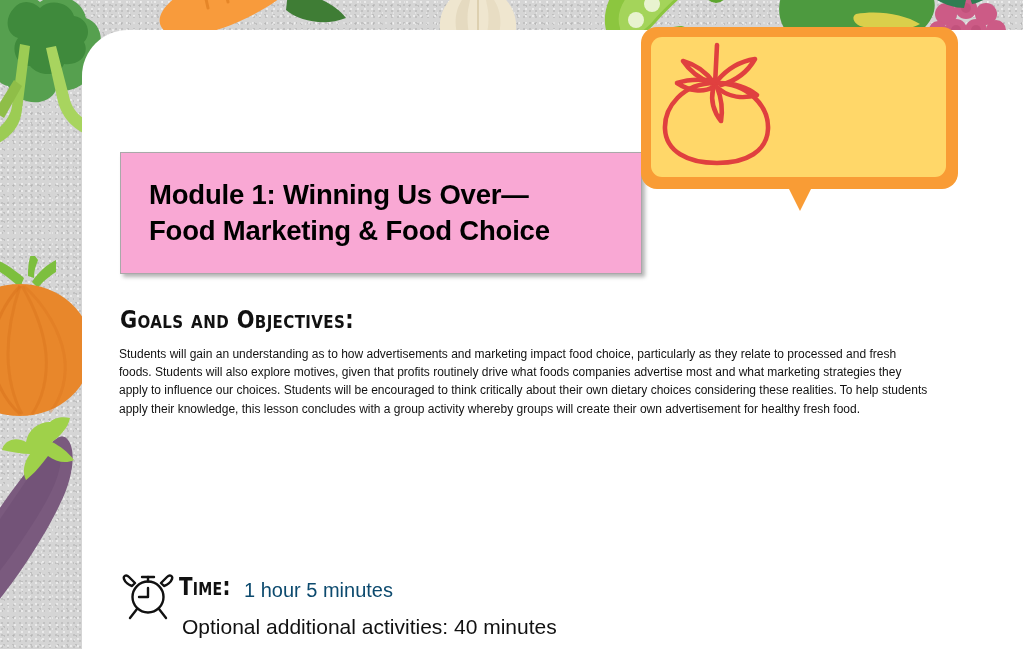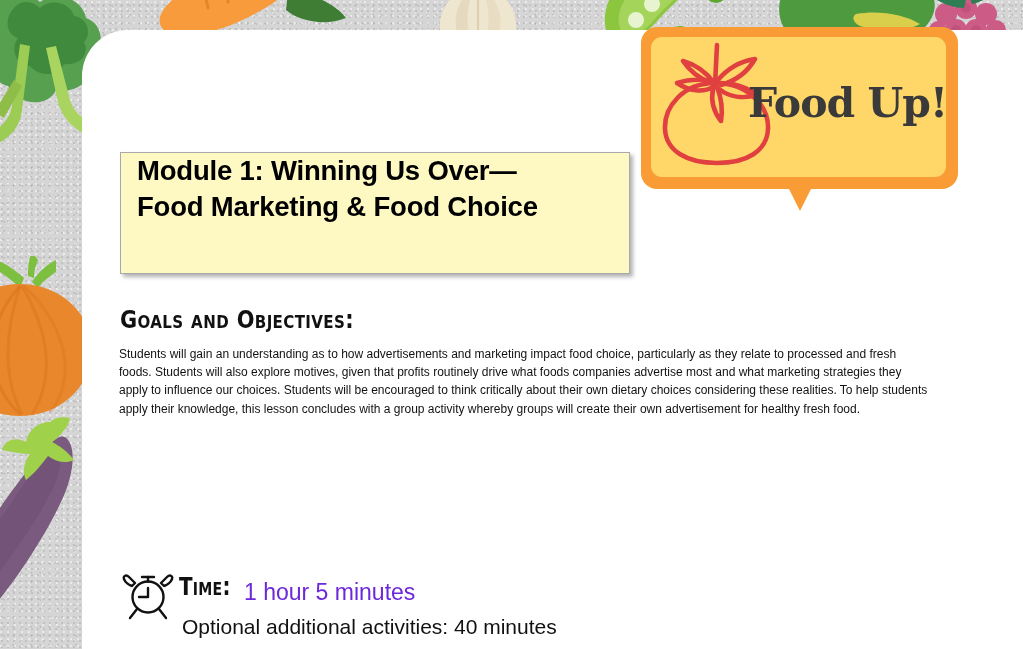--- a/index.html
+++ b/index.html
@@ -22,23 +22,23 @@
   }
   .veg{position:absolute;}
   
   #card{
     position:absolute;left:82px;top:30px;width:941px;height:619px;
     background:#ffffff;border-top-left-radius:46px;
   }
   
   #title-plate{
     position:absolute;left:120px;top:152px;width:508px;height:120px;
-    background:#fef9c3;border:1px solid #a9a9a9;
+    background:#f9a8d4;border:1px solid #a9a9a9;
     box-shadow:3px 3px 4px rgba(0,0,0,.30);
-    display:flex;
+    display:flex;align-items:center;padding-left:12px;
   }
   #title-text{
     margin:0;padding:0 0 0 16px;color:#000;
     font-size:27.5px;font-weight:bold;line-height:1.30;letter-spacing:-.2px;
     white-space:pre-line;
   }
   
   #logo{position:absolute;left:641px;top:27px;width:317px;height:162px;}
   #bubble-outer{
     position:absolute;inset:0;background:#f99c35;border-radius:16px;
@@ -76,21 +76,21 @@
   }
   #time-block{position:absolute;left:122px;top:568px;width:700px;}
   #clock-icon{position:absolute;left:0;top:2px;}
   #time-label{
     position:absolute;left:57px;top:5px;
     font-family:"DejaVu Sans Condensed","DejaVu Sans", sans-serif;
     font-weight:bold;font-size:24px;color:#111;
     font-variant:small-caps;letter-spacing:.3px;
     transform:scaleX(.92);transform-origin:left center;
   }
-  #time-value{position:absolute;left:122px;top:11px;font-size:23px;color:#6d28d9;}
+  #time-value{position:absolute;left:122px;top:11px;font-size:20px;color:#0c4a6e;}
   #time-optional{position:absolute;left:60px;top:47px;font-size:21px;color:#111;}
 </style>
 </head>
 <body>
 
 <div id="backdrop"></div>
 
 <svg class="veg" style="left:-22px;top:-10px;" width="160" height="185" viewBox="0 0 160 185">
   <path d="M20 10 C5 24 6 48 22 56 C8 66 12 92 30 96 C40 116 70 118 78 100 C100 104 118 88 112 70 C128 60 126 34 108 28 C104 8 78 0 62 12 C48 0 28 0 20 10 Z" fill="#56a04f"></path>
   <path d="M36 18 C26 28 28 44 40 48 C32 58 38 76 52 76 C62 88 82 86 86 74 C102 76 112 64 106 52 C114 44 110 28 96 26 C92 12 72 8 62 18 C54 10 42 10 36 18 Z" fill="#3f8a3c"></path>
@@ -193,21 +193,20 @@
     <g fill="none" stroke="#e0403f" stroke-width="4.6" stroke-linecap="round" stroke-linejoin="round">
       <path d="M58 44 C92 44 112 68 111 90 C110 112 90 124 60 124 C30 124 9 112 8 90 C7 68 26 44 58 44 Z"></path>
       <path d="M58 46 L60 6"></path>
       <path d="M57 44 C50 34 40 26 26 22 C34 34 44 40 54 44"></path>
       <path d="M56 42 C44 40 32 40 20 44 C32 52 46 54 56 48"></path>
       <path d="M60 42 C70 30 84 22 98 20 C90 34 78 42 64 46"></path>
       <path d="M62 44 C76 44 90 48 100 56 C86 60 72 58 62 50"></path>
       <path d="M60 48 C64 58 66 70 64 82 C56 72 54 60 56 50"></path>
     </g>
   </svg>
-  <div id="logo-word">Food Up!</div>
 </div>
 
 <div id="goals-heading">Goals and Objectives:</div>
 <p id="goals-body">Students will gain an understanding as to how advertisements and marketing impact food choice, particularly as they relate to processed and fresh foods. Students will also explore motives, given that profits routinely drive what foods companies advertise most and what marketing strategies they apply to influence our choices. Students will be encouraged to think critically about their own dietary choices considering these realities. To help students apply their knowledge, this lesson concludes with a group activity whereby groups will create their own advertisement for healthy fresh food.</p>
 
 <div id="time-block">
   <svg id="clock-icon" width="52" height="50" viewBox="0 0 52 50">
     <g fill="none" stroke="#111" stroke-width="2.4" stroke-linecap="round" stroke-linejoin="round">
       <circle cx="26" cy="27" r="15.5"></circle>
       <path d="M13 13 L7 7 C4 4 1 6 2 9 C3 12 7 15 10 16 Z"></path>

